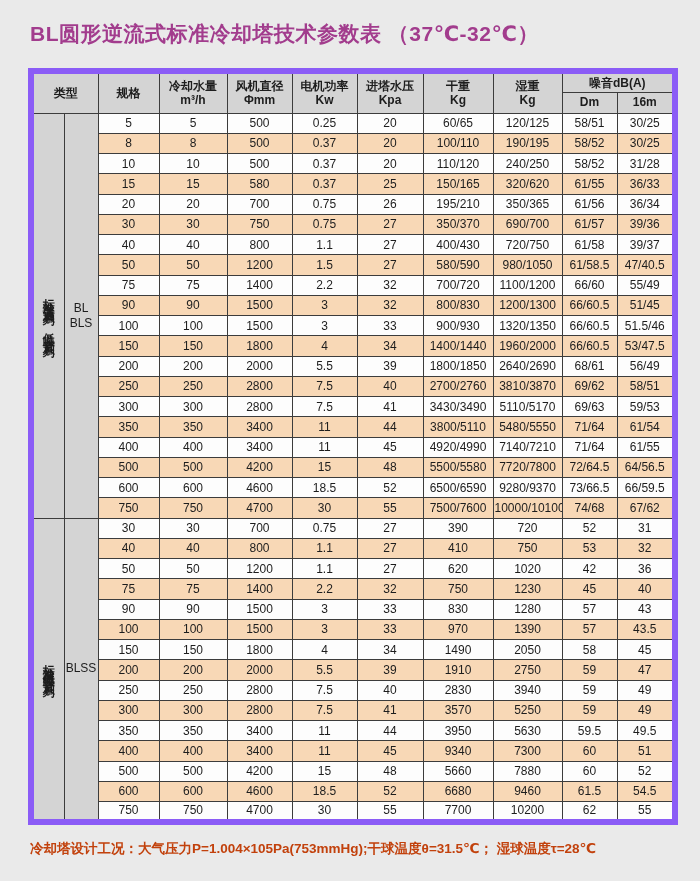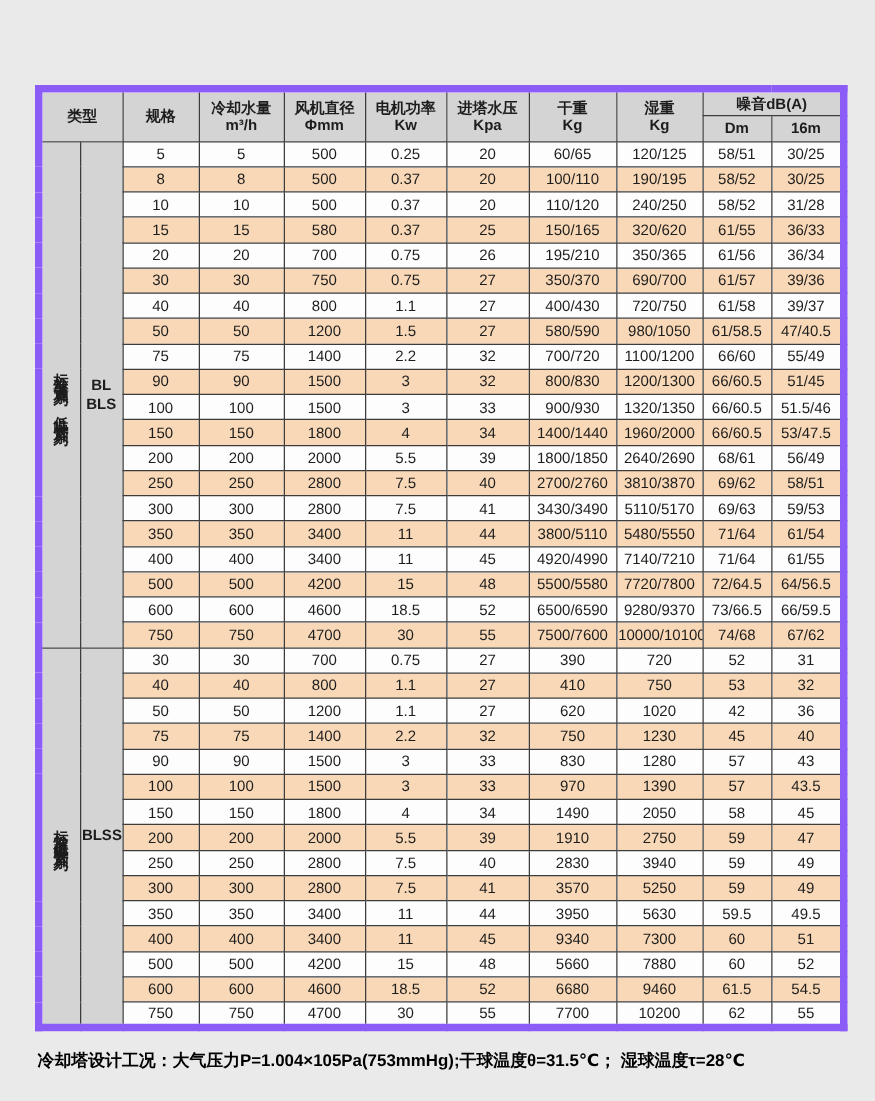--- a/index.html
+++ b/index.html
@@ -55,36 +55,36 @@
     font-size: 12px;
     font-weight: bold;
     letter-spacing: 3px;
     line-height: 1;
     display: inline-block;
   }
   td.model-cell {
     white-space: pre-line;
     font-size: 12px;
     line-height: 1.25;
-    font-weight: bold;
   }
   .footer-note {
     position: absolute;
     left: 30px; top: 840px;
     font-size: 13.5px;
     font-weight: bold;
-    color: #000000;
+    color: #c2410c;
     white-space: nowrap;
   }
 </style>
 </head>
 <body style="--title-color: #a23c8d; --stripe: #f8d8b6; --header-bg: #d4d4d4; --page-bg: #eaeaea;">
 
 <div class="page">
 
+  <h1 class="title">BL圆形逆流式标准冷却塔技术参数表  （37℃-32℃）</h1>
 
   <table class="params">
     <colgroup>
       <col style="width:33px">
         <col style="width:34px">
         <col style="width:61px">
       <col style="width:68px">
         <col style="width:65px">
         <col style="width:65px">
       <col style="width:66px">

